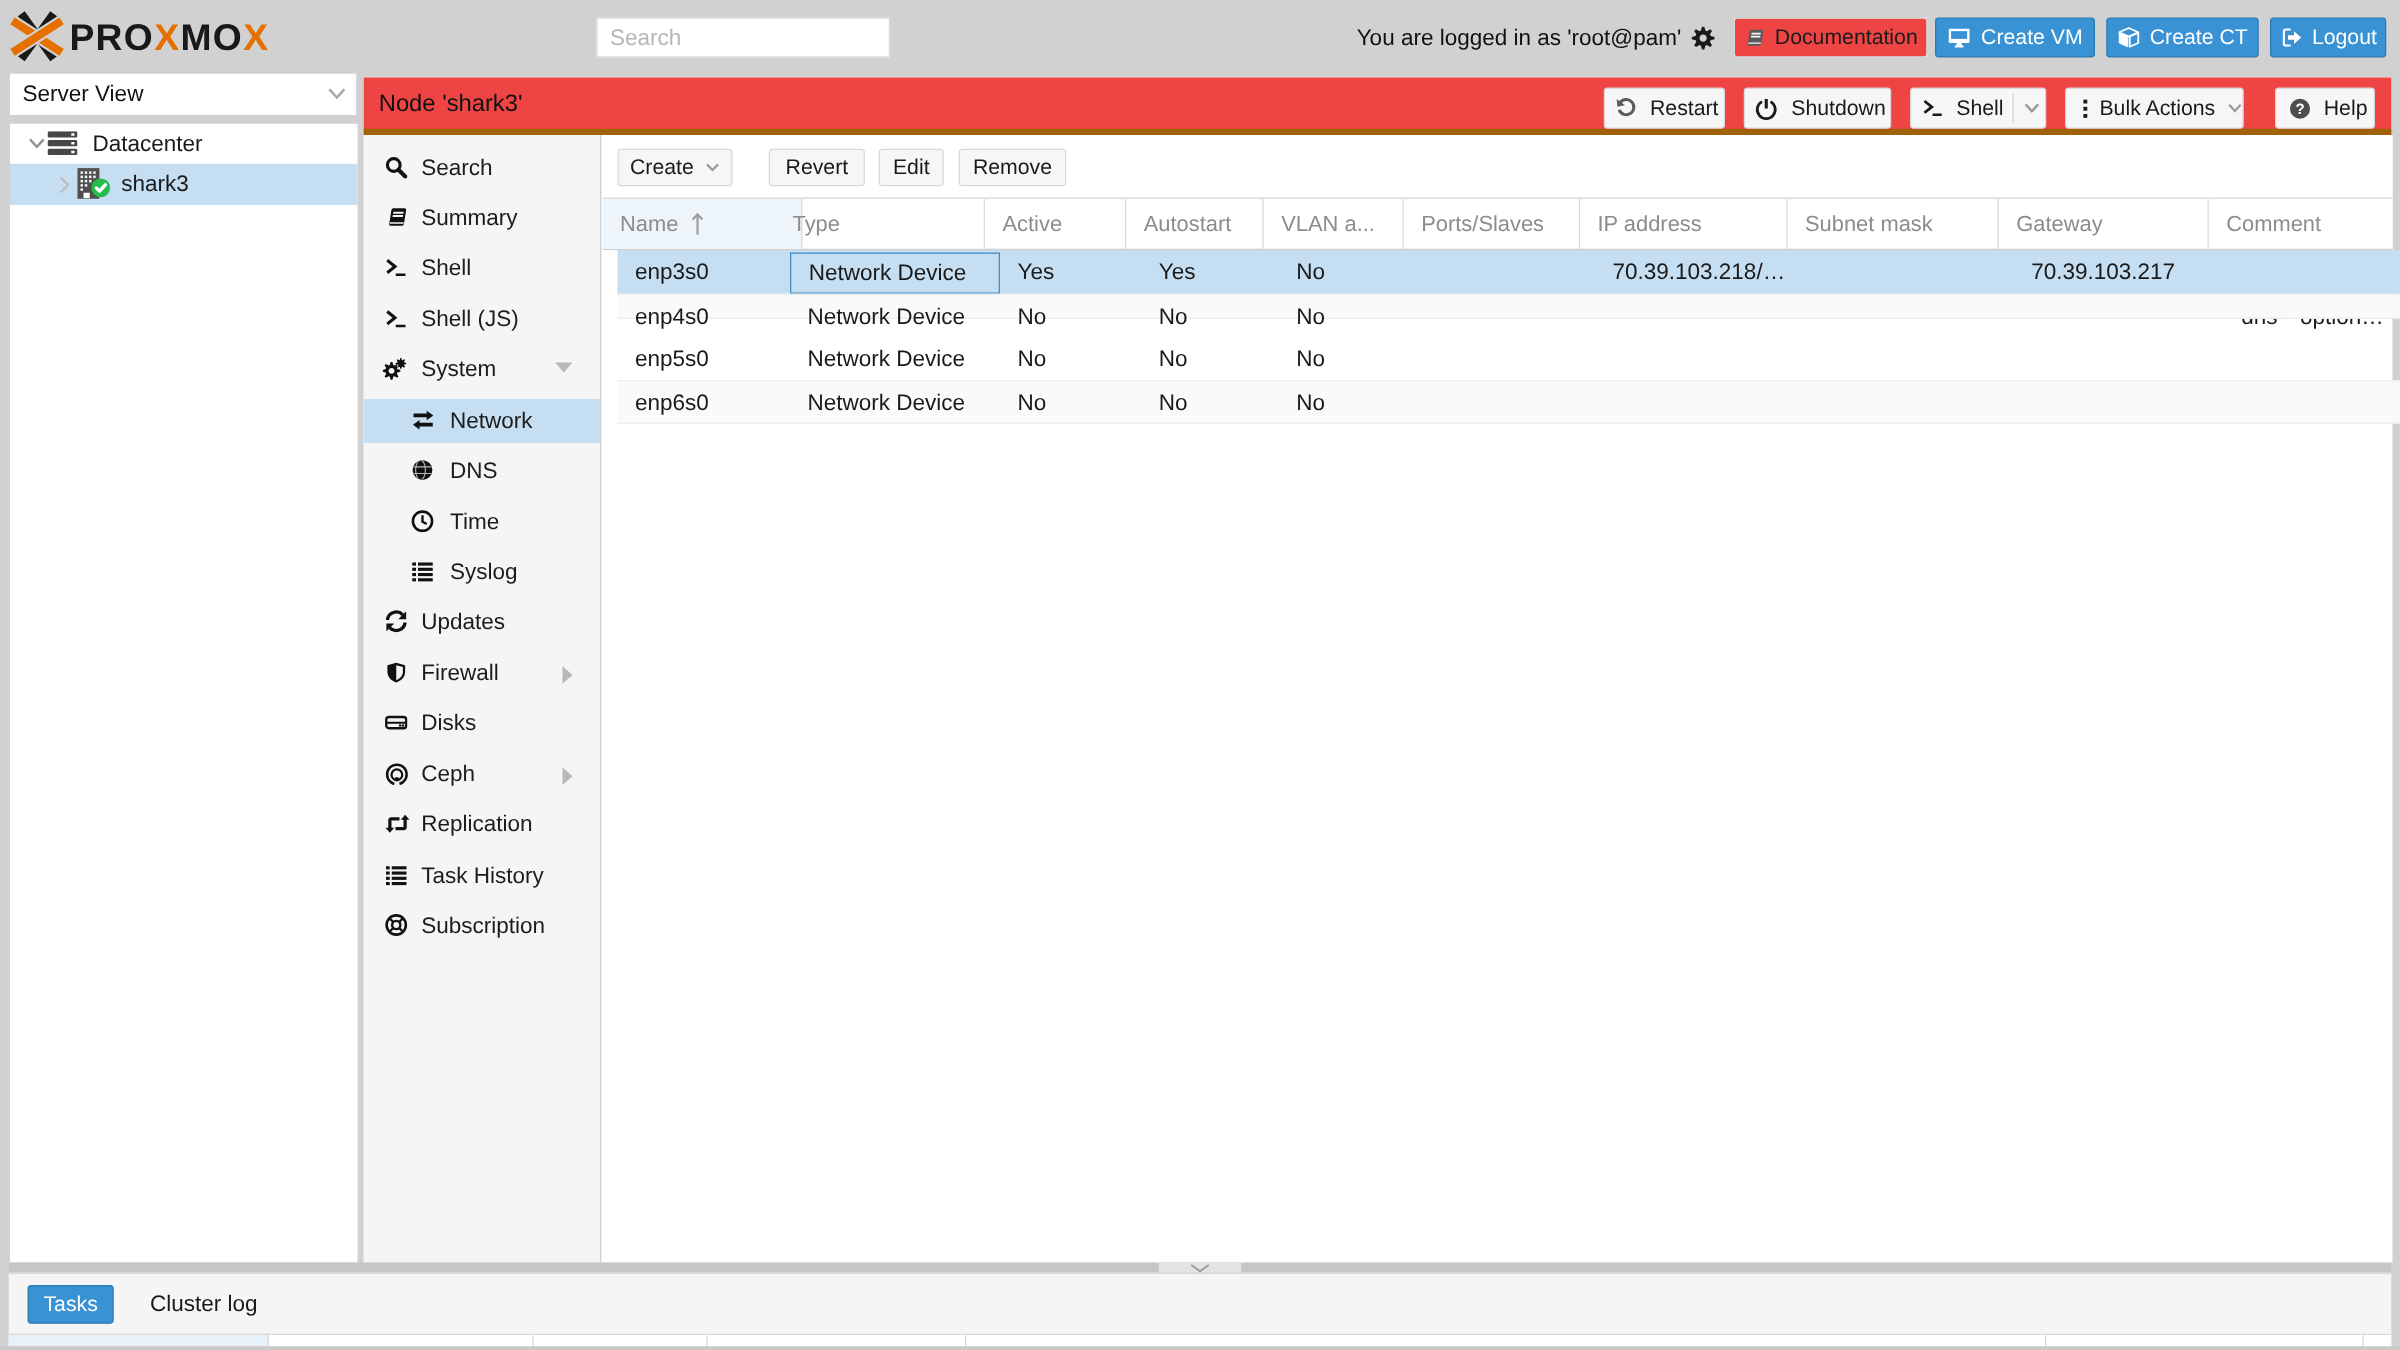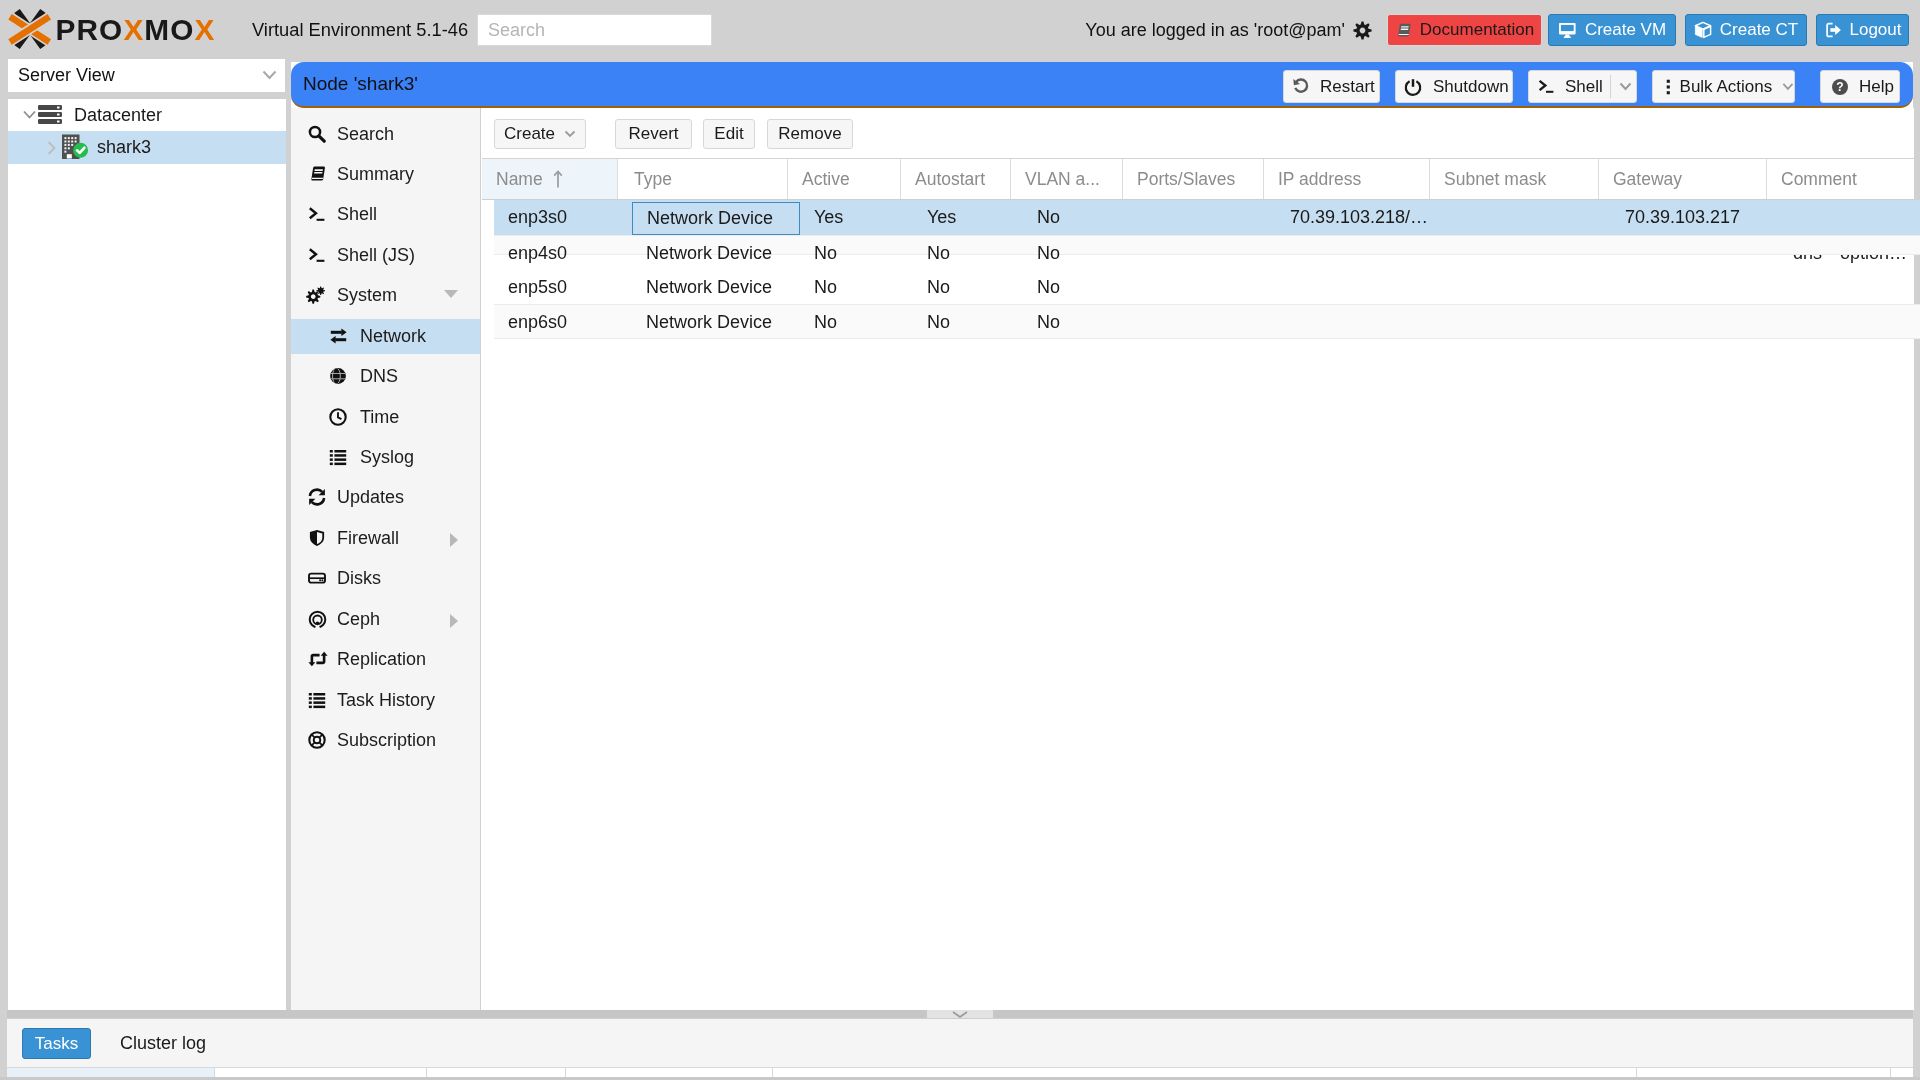--- a/index.html
+++ b/index.html
@@ -19,21 +19,21 @@
 .btn svg { margin-right:8px; }
 .ic svg, #svchev svg, .gearwrap svg { display:block; }
 
 #serverview { position:absolute; left:8px; top:59px; width:277px; height:33px; background:#fff; font-size:18px; line-height:33px; padding-left:10px; color:#111; }
 #svchev { position:absolute; right:8px; top:11px; }
 #treepanel { position:absolute; left:8px; top:99px; width:278px; height:911px; background:#fff; }
 .trow { position:absolute; left:0; width:278px; height:33px; }
 .trow.sel { background:#c6def1; }
 
 #nodepanel { position:absolute; left:291px; top:62px; width:1622px; height:948px; background:#fff; }
-#nodehdr { position:absolute; left:0; top:0; width:1622px; height:46px; background:#3b82f6; border-bottom:2px solid #a16207;border-radius:13px; }
+#nodehdr { position:absolute; left:0; top:0; width:1622px; height:46px; background:#ef4444; border-bottom:5px solid #a16207; }
 #nodetitle { position:absolute; left:12px; top:0; height:46px; line-height:44px; font-size:19px; color:#111; }
 .hbtn { position:absolute; top:8px; height:33px; background:#f6f6f6; border:1px solid #d8d8d8; border-radius:3px; font-size:17px; color:#1a1a1a; display:flex; align-items:center; white-space:nowrap; }
 
 #menu { position:absolute; left:0; top:46px; width:190px; height:902px; background:#f5f5f5; border-right:1px solid #d0d0d0; padding-top:5.5px; }
 .mi { position:relative; height:40.45px; font-size:18px; color:#1c1c1c; }
 .mi .ic { position:absolute; left:17px; top:11px; width:18px; height:18px; }
 .mi .lbl { position:absolute; left:46px; top:0; line-height:40.45px; }
 .mi.sub .ic { left:38px; }
 .mi.sub .lbl { left:69px; }
 .mi.sel { background:linear-gradient(#f5f5f5 3px, #c6def1 3px, #c6def1 38.5px, #f5f5f5 38.5px); }
@@ -68,21 +68,20 @@
         <rect x="-22.2" y="-3.4" width="44.4" height="6.8" transform="rotate(54.2)"></rect>
         <rect x="-22.2" y="-3.4" width="44.4" height="6.8" transform="rotate(-54.2)"></rect>
       </g>
       <g transform="translate(-0.35,0.3)" fill="#e57000" stroke="#d1d1d1" stroke-width="1.7">
         <rect x="-24.2" y="-4.1" width="48.4" height="8.2" transform="rotate(32.8)"></rect>
         <rect x="-24.2" y="-4.1" width="48.4" height="8.2" transform="rotate(-32.8)"></rect>
       </g>
     </g>
     <text x="47.5" y="33" dominant-baseline="auto" font-family="Liberation Sans" font-size="29.8px" font-weight="bold" letter-spacing="1.1" fill="#191919">PR<tspan>O</tspan><tspan fill="#e57000">X</tspan>M<tspan>O</tspan><tspan fill="#e57000">X</tspan></text>
   </svg>
-  <div id="vetitle">Virtual Environment 5.1-46</div>
   <div id="searchbox">Search</div>
   <div id="loggedin">You are logged in as 'root@pam'</div>
   <div class="gearwrap">
       <svg width="19" height="19" viewBox="0 0 17 17">
         <path d="M16.65 7.62 L16.65 9.38 L13.87 10.07 L13.41 11.19 L14.89 13.64 L13.64 14.89 L11.19 13.41 L10.07 13.87 L9.38 16.65 L7.62 16.65 L6.93 13.87 L5.81 13.41 L3.36 14.89 L2.11 13.64 L3.59 11.19 L3.13 10.07 L0.35 9.38 L0.35 7.62 L3.13 6.93 L3.59 5.81 L2.11 3.36 L3.36 2.11 L5.81 3.59 L6.93 3.13 L7.62 0.35 L9.38 0.35 L10.07 3.13 L11.19 3.59 L13.64 2.11 L14.89 3.36 L13.41 5.81 L13.87 6.93 Z M11.10 8.50 L10.90 7.51 L10.34 6.66 L9.49 6.10 L8.50 5.90 L7.51 6.10 L6.66 6.66 L6.10 7.51 L5.90 8.50 L6.10 9.49 L6.66 10.34 L7.51 10.90 L8.50 11.10 L9.49 10.90 L10.34 10.34 L10.90 9.49 Z" fill="#1a1a1a" fill-rule="evenodd"></path>
       </svg>
     </div>
   <div class="btn btn-white" style="left:1387px; width:155px;"><svg width="17" height="17" viewBox="0 0 18 18">
         <g transform="skewX(-9) translate(2.2,0)">
           <rect x="3.4" y="1.8" width="11.4" height="13.6" rx="1.4" fill="#5a5a5a"></rect>
@@ -385,21 +384,21 @@
   <div id="grid">
     <div id="gtoolbar">
       <div class="gbtn" style="left:12px; width:92px;">Create<svg style="margin-left:9px;" width="12" height="8" viewBox="0 0 12 8">
             <path d="M1.5 1.5 L6 6 L10.5 1.5" fill="none" stroke="#9b9b9b" stroke-width="1.8"></path>
           </svg></div>
       <div class="gbtn" style="left:133px; width:77px;">Revert</div>
       <div class="gbtn" style="left:221px; width:52px;">Edit</div>
       <div class="gbtn" style="left:285px; width:86px;">Remove</div>
     </div>
     <div id="ghead">
-      <div class="hcell sorted" style="left:0; width:136px;">Name<svg style="position:absolute;left:69px;top:9px;" width="14" height="22" viewBox="0 0 14 22">
+      <div class="hcell sorted" style="left:0; width:160px;">Name<svg style="position:absolute;left:69px;top:9px;" width="14" height="22" viewBox="0 0 14 22">
             <path d="M7 3.5 V19.5" stroke="#9b9b9b" stroke-width="1.7" fill="none"></path>
             <path d="M3.2 7.6 L7 3.4 L10.8 7.6" fill="none" stroke="#9b9b9b" stroke-width="1.7"></path>
           </svg></div>
       <div class="hcell" style="left:138px; width:168px;">Type</div>
       <div class="hcell" style="left:306px; width:113px;">Active</div>
       <div class="hcell" style="left:419px; width:110px;">Autostart</div>
       <div class="hcell" style="left:529px; width:112px;">VLAN a...</div>
       <div class="hcell" style="left:641px; width:141px;">Ports/Slaves</div>
       <div class="hcell" style="left:782px; width:166px;">IP address</div>
       <div class="hcell" style="left:948px; width:169px;">Subnet mask</div>

